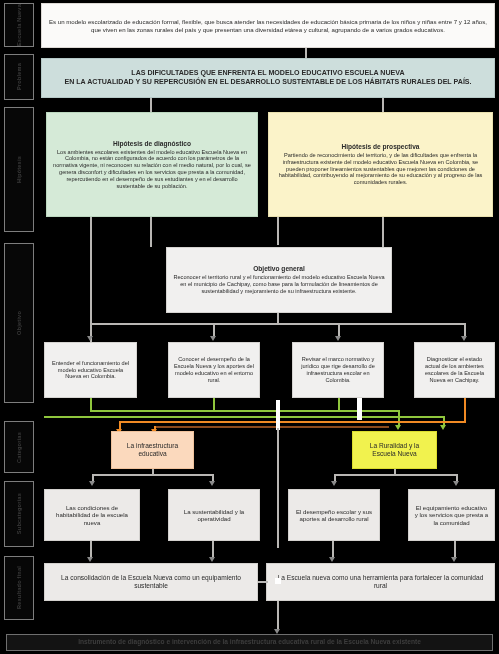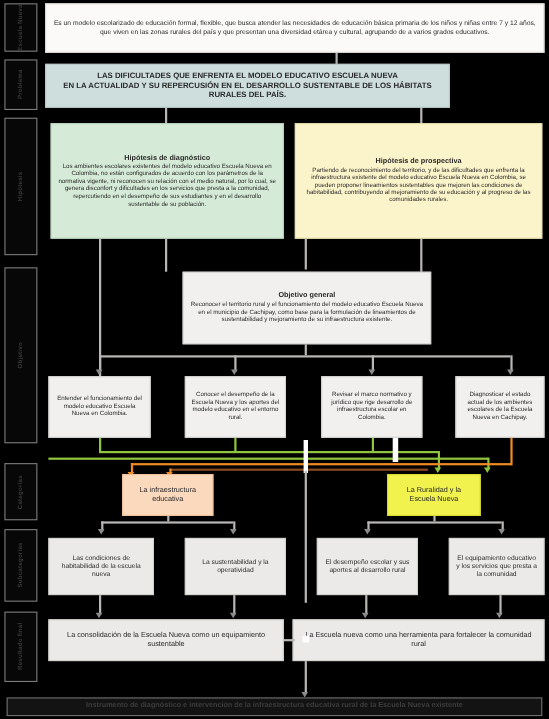--- a/index.html
+++ b/index.html
@@ -101,21 +101,21 @@
   <div class="rail" style="left:4px;top:556px;width:30px;height:64px;">
     <span>Resultado final</span>
   </div>
 
   <div class="node c-white fs6" style="left:41px;top:3px;width:454px;height:45px;">
     <div class="inner">Es un modelo escolarizado de educación formal, flexible, que busca atender las necesidades de educación básica primaria de los niños y niñas entre 7 y 12 años, que viven en las zonas rurales del país y que presentan una diversidad etárea y cultural, agrupando de a varios grados educativos.</div>
   </div>
 
   <div class="ln v lgrey" style="left:305px;top:48px;height:10px;"></div>
 
-  <div class="node c-problem" style="left:41px;top:58px;width:368px;height:40px;">
+  <div class="node c-problem" style="left:41px;top:58px;width:454px;height:40px;">
     <div class="inner">
       <div class="fs7" style="font-weight:bold;">LAS DIFICULTADES QUE ENFRENTA EL MODELO EDUCATIVO ESCUELA NUEVA</div>
       <div class="fs7" style="font-weight:bold;">EN LA ACTUALIDAD Y SU REPERCUSIÓN EN EL DESARROLLO SUSTENTABLE DE LOS HÁBITATS RURALES DEL PAÍS.</div>
     </div>
   </div>
 
   <div class="ln v lgrey" style="left:150px;top:98px;height:14px;"></div>
   <div class="ln v lgrey" style="left:382px;top:98px;height:14px;"></div>
 
   <div class="node c-diag fs55" style="left:46px;top:112px;width:212px;height:105px;">

